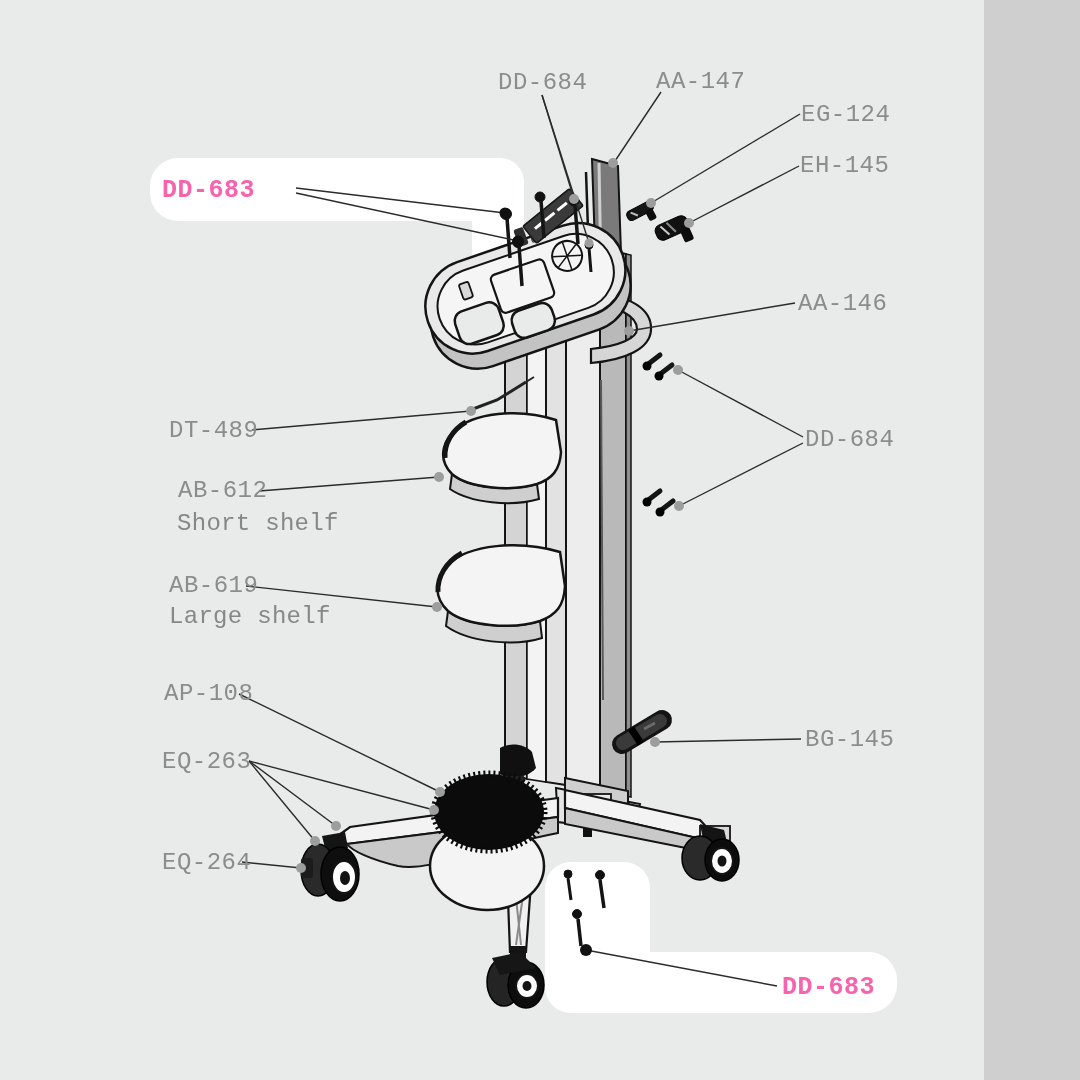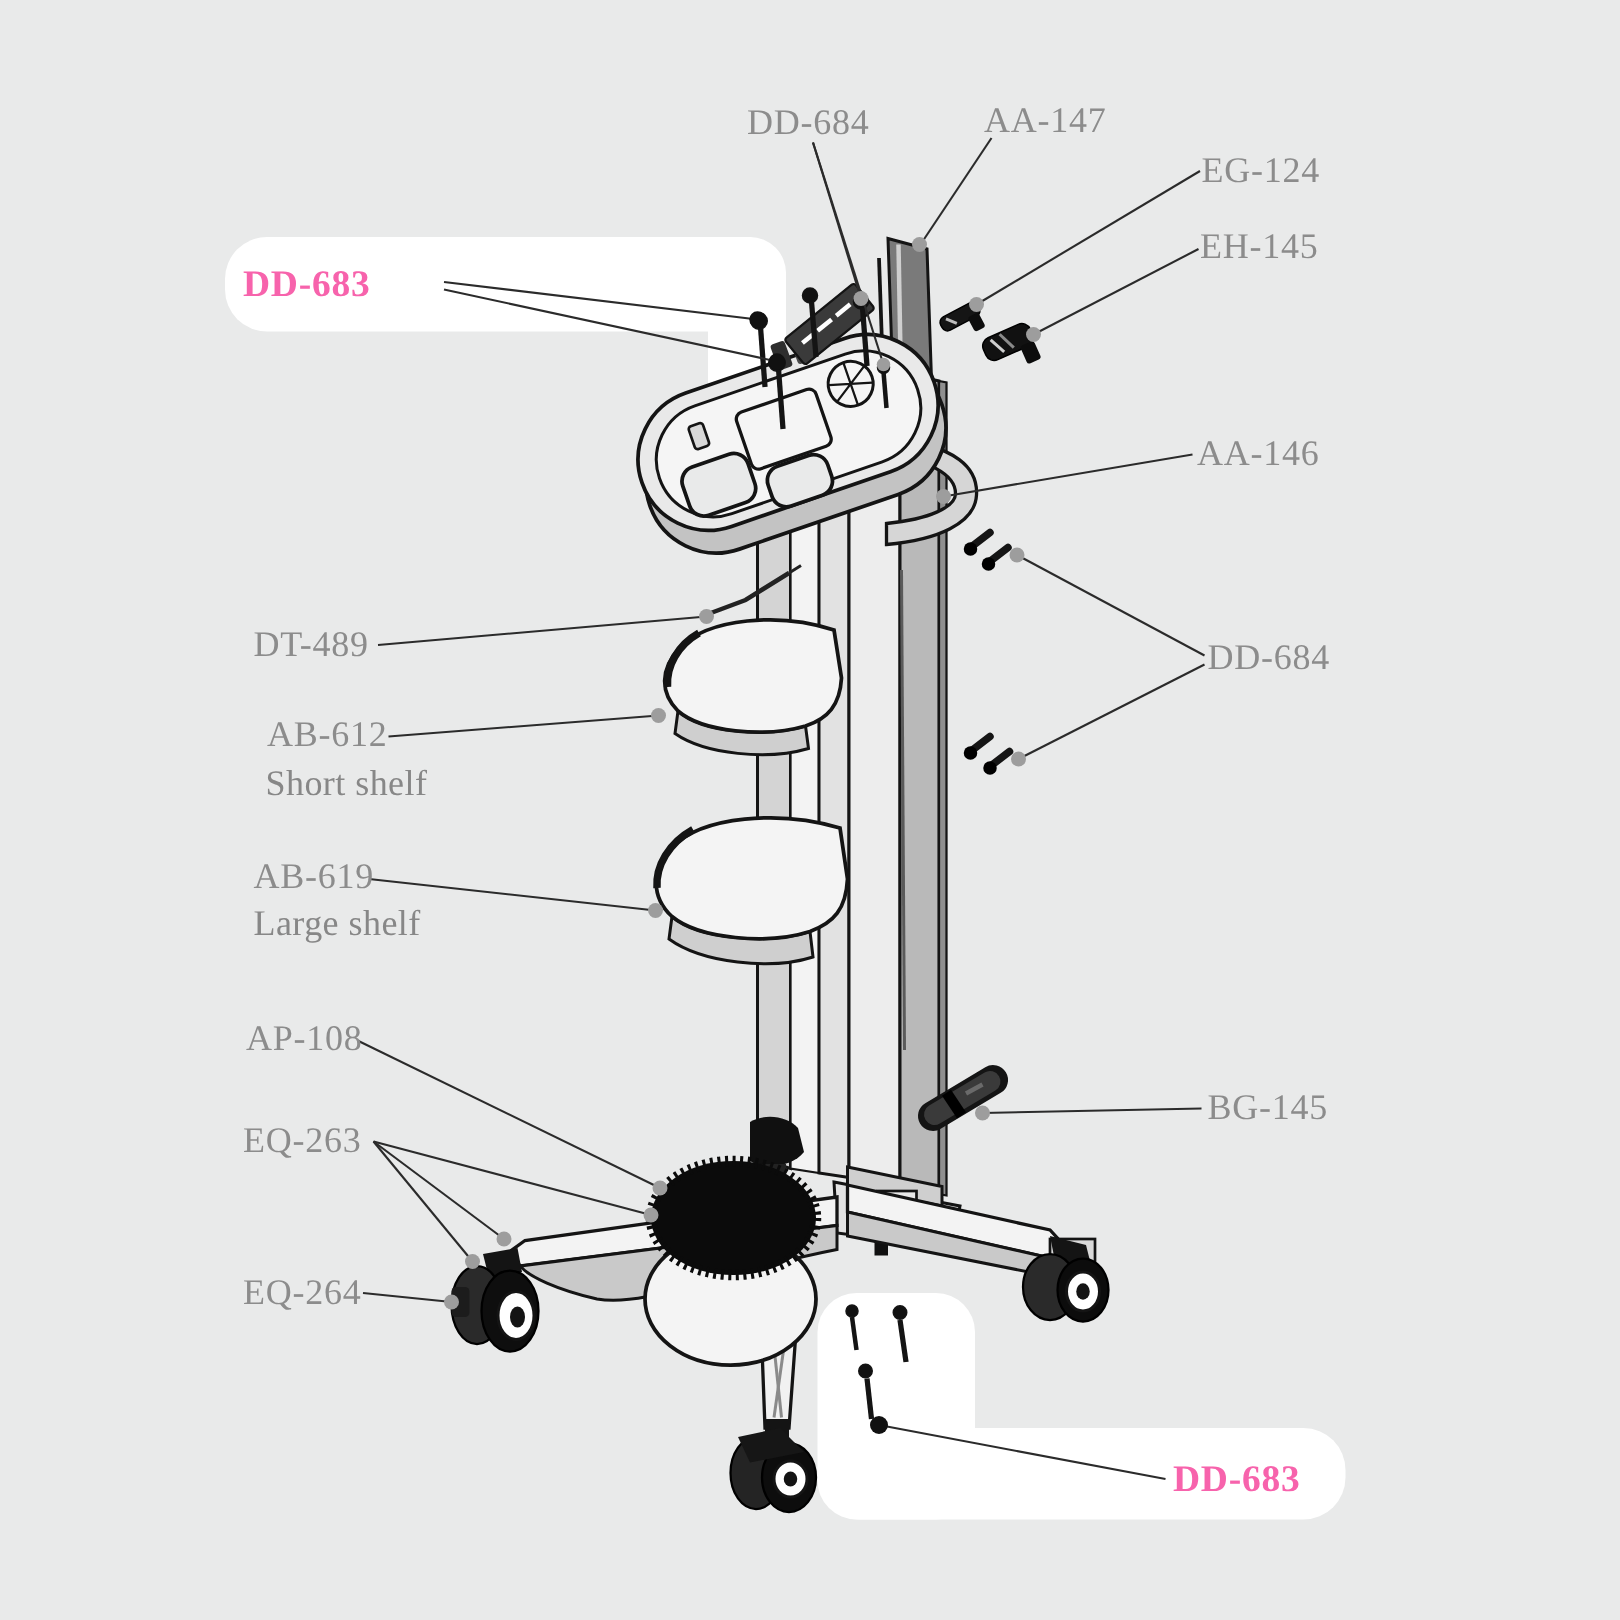--- a/index.html
+++ b/index.html
@@ -1,18 +1,18 @@
 <!DOCTYPE html>
 <html><head>
 <meta charset="utf-8">
 <style>
   html,body{margin:0;padding:0;background:#cfcfcf;}
   .canvas{
-    position:relative;width:1080px;height:1080px;overflow:hidden;
-    background:#e5e5e5;font-family:Liberation Serif, serif;
+    position:relative;width:984px;height:1080px;overflow:hidden;
+    background:#e5e5e5;font-family:Liberation Mono, monospace;
   }
   svg{display:block}
   text.callout{font-size:24px;fill:#8c8c8c;letter-spacing:.5px}
   text.callout-sub{font-size:24px;fill:#878787;letter-spacing:.3px}
   text.callout-accent{font-size:25px;font-weight:bold;fill:#f763ac;letter-spacing:.5px}
   .ln{stroke:#2b2b2b;stroke-width:1.4;fill:none}
   .dotg{fill:#9d9d9d}
   .dotb{fill:#111}
 </style>
 </head>

